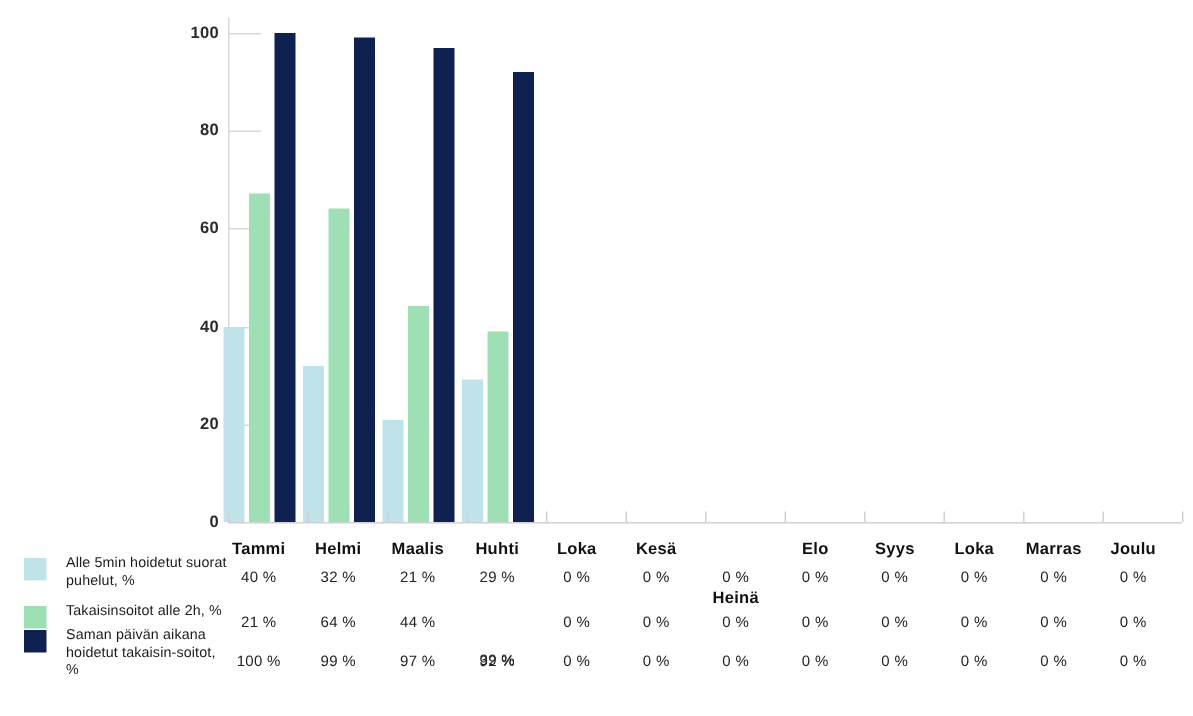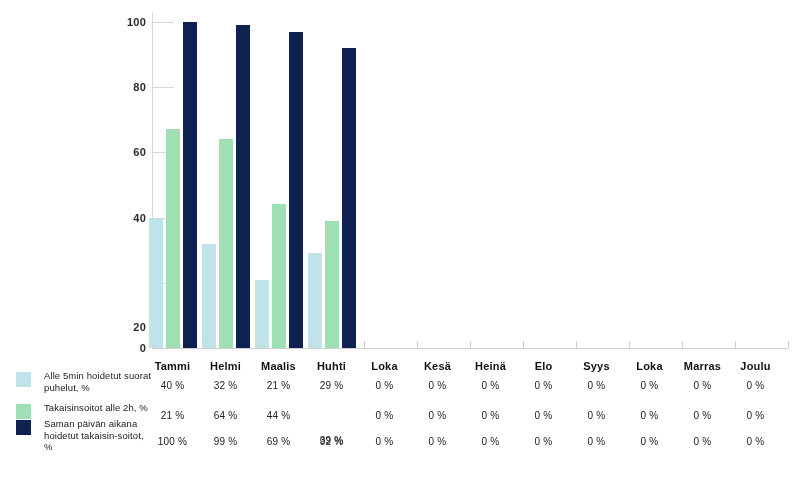--- a/index.html
+++ b/index.html
@@ -151,21 +151,21 @@
 <body>
 
 <div id="page">
 
   <div id="chart-area">
     <div class="y-axis-labels">
         <div class="y-tick-label" style="top: 21.7864px;">100</div>
         <div class="y-tick-label" style="top: 87.0291px;">80</div>
         <div class="y-tick-label" style="top: 152.272px;">60</div>
         <div class="y-tick-label" style="top: 217.515px;">40</div>
-        <div class="y-tick-label" style="top: 282.757px; margin-top: 44px;">20</div>
+        <div class="y-tick-label" style="top: 282.757px;">20</div>
         <div class="y-tick-label" style="top: 348px;">0</div>
       </div>
     <div class="y-axis-line"></div>
     <div class="plot">
         <div class="gridline" style="top: 270.757px;"></div>
         <div class="gridline" style="top: 205.515px;"></div>
         <div class="gridline" style="top: 140.272px;"></div>
         <div class="gridline" style="top: 75.0291px;"></div>
         <div class="gridline" style="top: 9.78641px;"></div>
         <div class="bar" title="Tammi — Alle 5min hoidetut suorat puhelut, %: 40 %" style="left: -3.5px; width: 14px; height: 130.485px; background: rgb(191, 227, 232);"></div>
@@ -197,21 +197,21 @@
       <div class="x-tick" style="left: 788px;"></div>
     </div>
 
   <div id="table-area">
       <div class="month-header" style="left: 146px; width: 53px;">Tammi</div>
       <div class="month-header" style="left: 199px; width: 53px;">Helmi</div>
       <div class="month-header" style="left: 252px; width: 53px;">Maalis</div>
       <div class="month-header" style="left: 305px; width: 53px;">Huhti</div>
       <div class="month-header" style="left: 358px; width: 53px;">Loka</div>
       <div class="month-header" style="left: 411px; width: 53px;">Kesä</div>
-      <div class="month-header" style="left: 464px; width: 53px;">Heinä</div>
+      <div class="month-header" style="left: 464px; width: 53px; margin-top: 33px;">Heinä</div>
       <div class="month-header" style="left: 517px; width: 53px;">Elo</div>
       <div class="month-header" style="left: 570px; width: 53px;">Syys</div>
       <div class="month-header" style="left: 623px; width: 53px;">Loka</div>
       <div class="month-header" style="left: 676px; width: 53px;">Marras</div>
       <div class="month-header" style="left: 729px; width: 53px;">Joulu</div>
       <div class="legend-row">
         <div class="legend-swatch" style="top: 14px; background: rgb(191, 227, 232);"></div>
         <div class="legend-label" style="top: 12px;">Alle 5min hoidetut suorat puhelut, %</div>
         <div class="cell" style="left: 146px; width: 53px; top: 22px;">40 %</div>
         <div class="cell" style="left: 199px; width: 53px; top: 22px;">32 %</div>
@@ -240,21 +240,21 @@
         <div class="cell" style="left: 570px; width: 53px; top: 52px;">0 %</div>
         <div class="cell" style="left: 623px; width: 53px; top: 52px;">0 %</div>
         <div class="cell" style="left: 676px; width: 53px; top: 52px;">0 %</div>
         <div class="cell" style="left: 729px; width: 53px; top: 52px;">0 %</div>
       </div>
       <div class="legend-row">
         <div class="legend-swatch" style="top: 62px; background: rgb(14, 33, 80);"></div>
         <div class="legend-label" style="top: 60px;">Saman päivän aikana hoidetut takaisin-soitot, %</div>
         <div class="cell" style="left: 146px; width: 53px; top: 78px;">100 %</div>
         <div class="cell" style="left: 199px; width: 53px; top: 78px;">99 %</div>
-        <div class="cell" style="left: 252px; width: 53px; top: 78px;">69 %</div>
+        <div class="cell" style="left: 252px; width: 53px; top: 78px;">97 %</div>
         <div class="cell" style="left: 305px; width: 53px; top: 78px;">92 %</div>
         <div class="cell" style="left: 358px; width: 53px; top: 78px;">0 %</div>
         <div class="cell" style="left: 411px; width: 53px; top: 78px;">0 %</div>
         <div class="cell" style="left: 464px; width: 53px; top: 78px;">0 %</div>
         <div class="cell" style="left: 517px; width: 53px; top: 78px;">0 %</div>
         <div class="cell" style="left: 570px; width: 53px; top: 78px;">0 %</div>
         <div class="cell" style="left: 623px; width: 53px; top: 78px;">0 %</div>
         <div class="cell" style="left: 676px; width: 53px; top: 78px;">0 %</div>
         <div class="cell" style="left: 729px; width: 53px; top: 78px;">0 %</div>
       </div>

